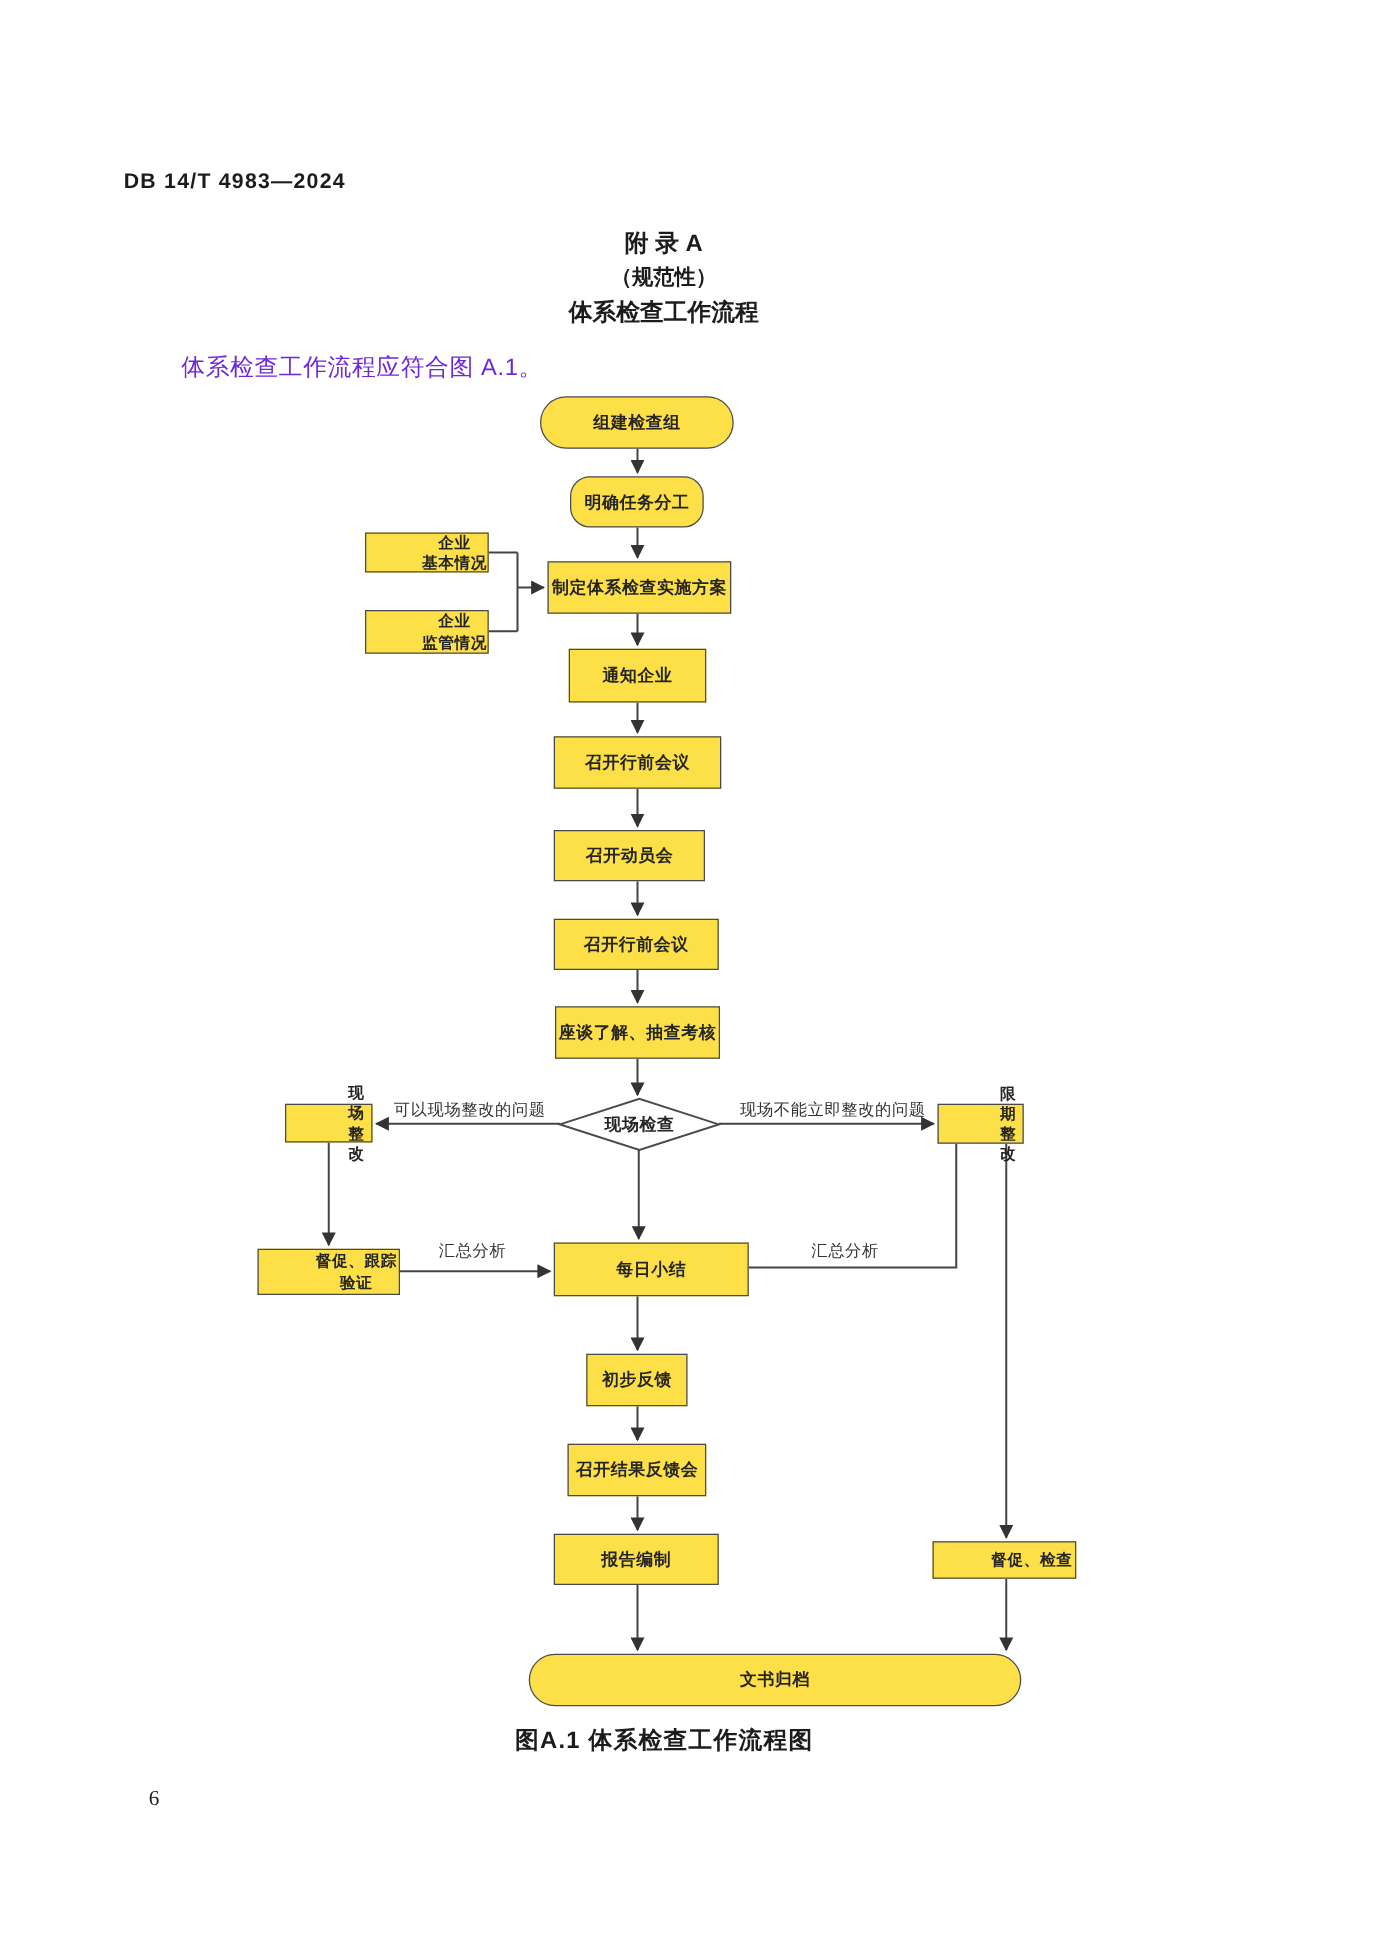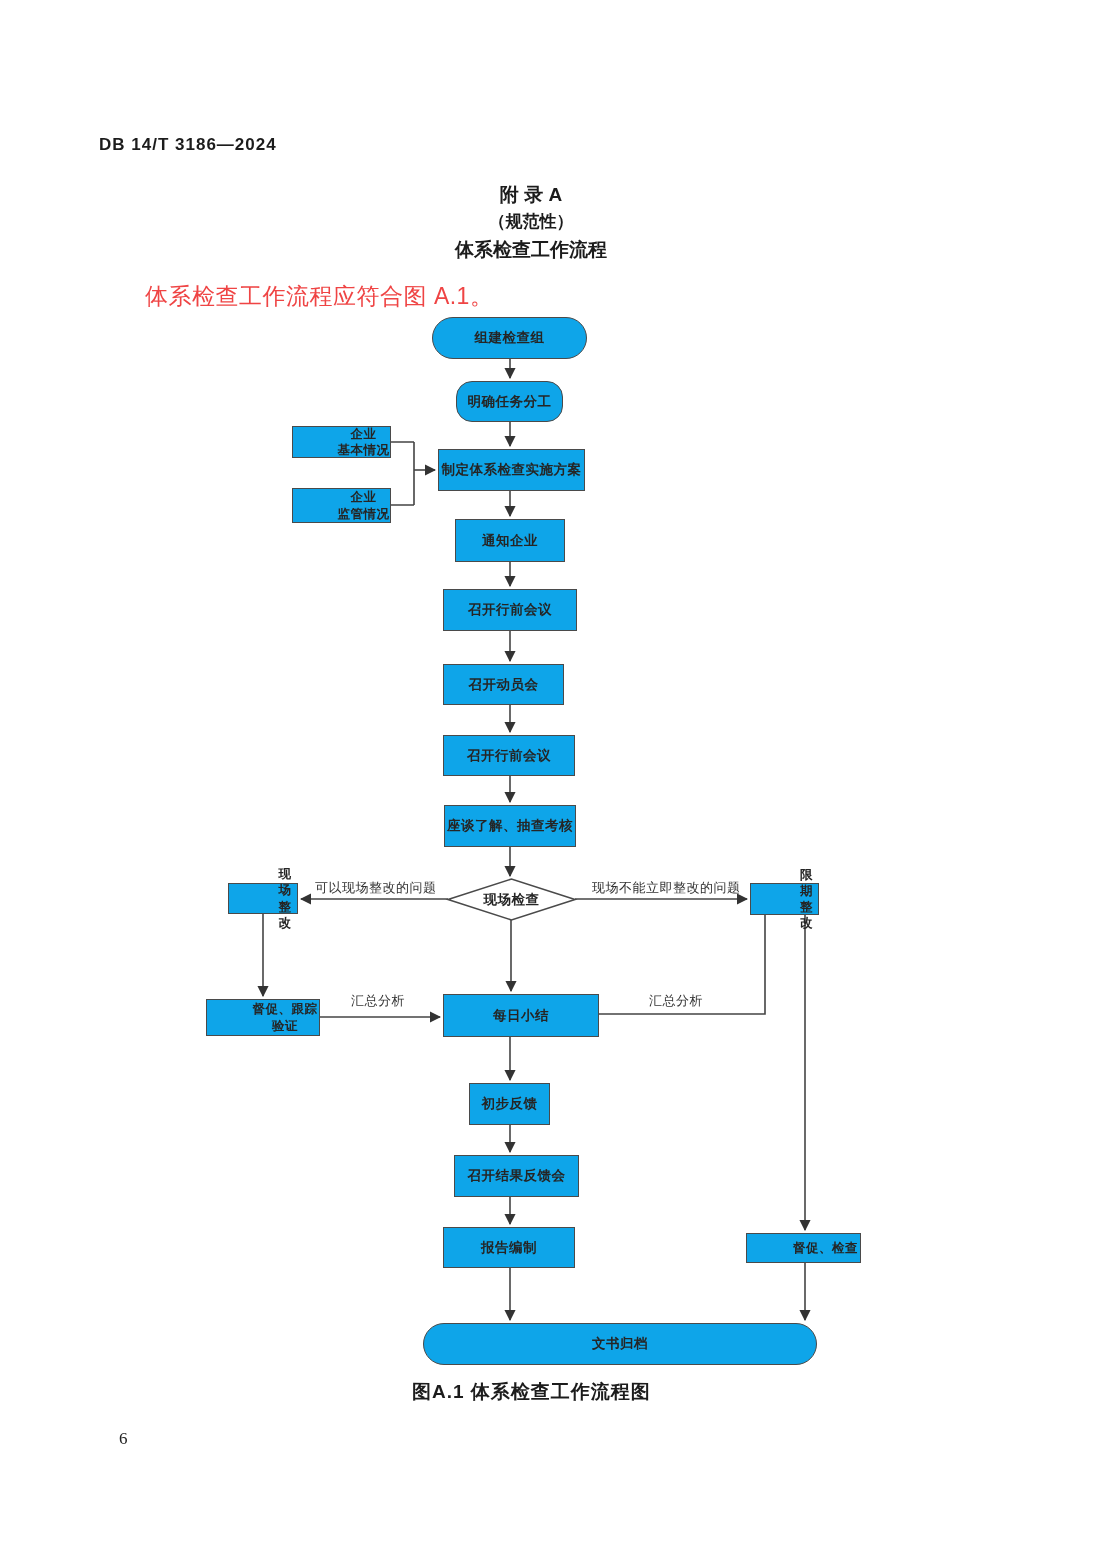--- a/index.html
+++ b/index.html
@@ -15,54 +15,54 @@
   .doc-code{
     left:99px;top:135px;
     font-size:17px;font-weight:700;letter-spacing:1px;color:#1c1c1c;
   }
   .title-wrap{left:0;top:0;width:1062px;text-align:center;}
   .h1{top:182px;font-size:19px;font-weight:700;color:#1c1c1c;}
   .h2{top:210px;font-size:17px;font-weight:700;color:#1c1c1c;}
   .h3{top:237px;font-size:19px;font-weight:700;color:#1c1c1c;}
   .intro{
     left:145px;top:281px;
-    font-size:23px;color:#ef4444;letter-spacing:0.5px;
+    font-size:19px;color:#6d28d9;letter-spacing:0.5px;
   }
   .caption{
     left:412px;top:1379px;
     font-size:19px;font-weight:700;color:#1c1c1c;letter-spacing:1px;
   }
   .page-num{
     left:119px;top:1429px;
     font-family:"Liberation Serif", serif;
     font-size:17px;color:#222;
   }
   svg.wires{position:absolute;left:0;top:0;width:1102px;height:1559px;}
   .node{
     position:absolute;box-sizing:border-box;
     display:flex;align-items:center;justify-content:center;
-    border:1.6px solid #4a4a4a;background:#0ea5e9;
+    border:1.6px solid #4a4a4a;background:#fde047;
     font-size:13.5px;font-weight:600;color:#252525;
     text-align:center;line-height:1.3;white-space:pre-line;
     letter-spacing:0.5px;
   }
   .stadium{border-radius:22px;}
   .small{font-size:12.5px;padding-left:44px;}
   .plain{border:none;background:transparent;}
   .edge-label{
     position:absolute;font-size:13px;font-weight:500;color:#333;
     white-space:nowrap;letter-spacing:0.5px;
   }
 </style>
 </head>
 <body>
 
 <div id="page">
 
-  <div class="abs doc-code">DB 14/T 3186—2024</div>
+  <div class="abs doc-code">DB 14/T 4983—2024</div>
   <div class="abs title-wrap h2"><span>（规范性）</span></div>
   <div class="abs title-wrap h1"><span>附  录  A</span></div>
   <div class="abs title-wrap h3"><span>体系检查工作流程</span></div>
   <div class="abs intro">体系检查工作流程应符合图 A.1。</div>
 
   <svg class="wires" viewBox="0 0 1102 1559">
     <defs>
       <marker id="arrow" viewBox="0 0 10 10" refX="9" refY="5" markerWidth="7" markerHeight="7" orient="auto-start-reverse">
         <path d="M0,0 L10,5 L0,10 z" fill="#333"></path>
       </marker>
@@ -105,21 +105,21 @@
   <div class="node" style="left:443px;top:589px;width:134px;height:42px;">召开行前会议</div>
   <div class="node" style="left:443px;top:664px;width:121px;height:41px;">召开动员会</div>
   <div class="node" style="left:443px;top:735px;width:132px;height:41px;">召开行前会议</div>
   <div class="node" style="left:444px;top:805px;width:132px;height:42px;">座谈了解、抽查考核</div>
   <div class="node plain" style="left:448px;top:879px;width:127px;height:41px;text-align:right;">现场检查</div>
   <div class="node small" style="left:228px;top:883px;width:70px;height:31px;">现场整改</div>
   <div class="node small" style="left:750px;top:883px;width:69px;height:32px;">限期整改</div>
   <div class="node small" style="left:206px;top:999px;width:114px;height:37px;">督促、跟踪验证</div>
   <div class="node" style="left:443px;top:994px;width:156px;height:43px;">每日小结</div>
   <div class="node" style="left:469px;top:1083px;width:81px;height:42px;">初步反馈</div>
-  <div class="node" style="left:454px;top:1155px;width:125px;height:42px;">召开结果反馈会</div>
+  <div class="node" style="left:454px;top:1155px;width:111px;height:42px;">召开结果反馈会</div>
   <div class="node" style="left:443px;top:1227px;width:132px;height:41px;">报告编制</div>
   <div class="node small" style="left:746px;top:1233px;width:115px;height:30px;">督促、检查</div>
   <div class="node stadium" style="left:423px;top:1323px;width:394px;height:42px;">文书归档</div>
 
   <div class="edge-label" style="left:315px;top:879px;">可以现场整改的问题</div>
   <div class="edge-label" style="left:592px;top:879px;">现场不能立即整改的问题</div>
   <div class="edge-label" style="left:351px;top:992px;">汇总分析</div>
   <div class="edge-label" style="left:649px;top:992px;">汇总分析</div>
 
   <div class="abs caption">图A.1  体系检查工作流程图</div>

